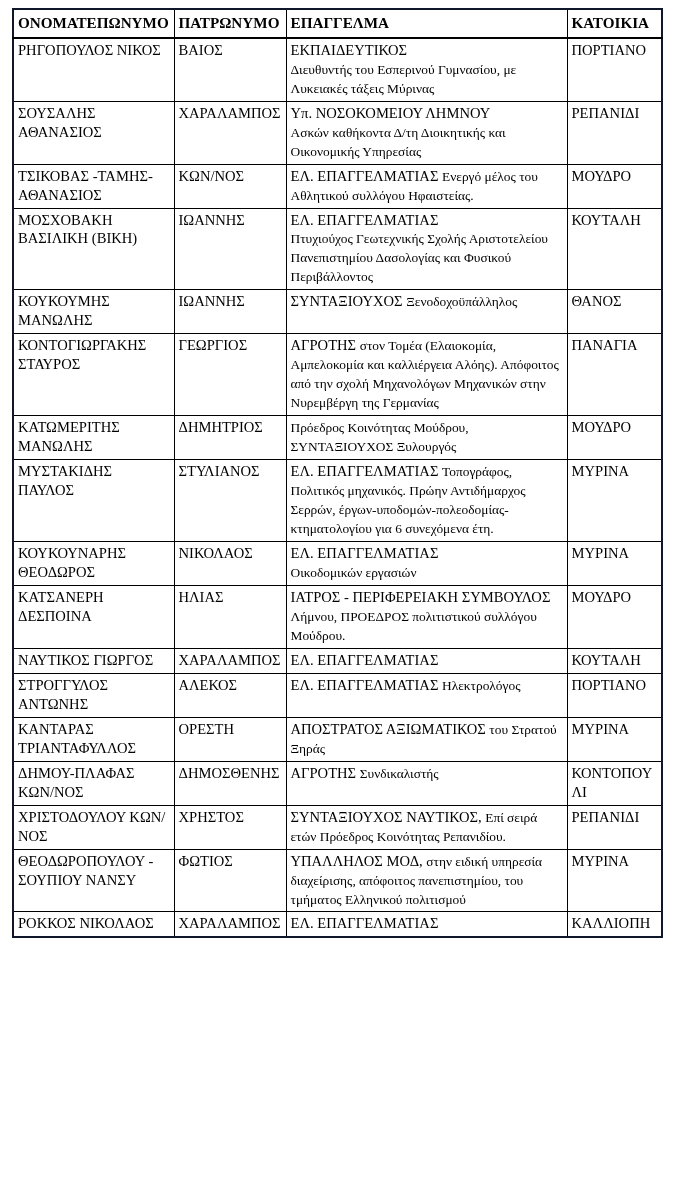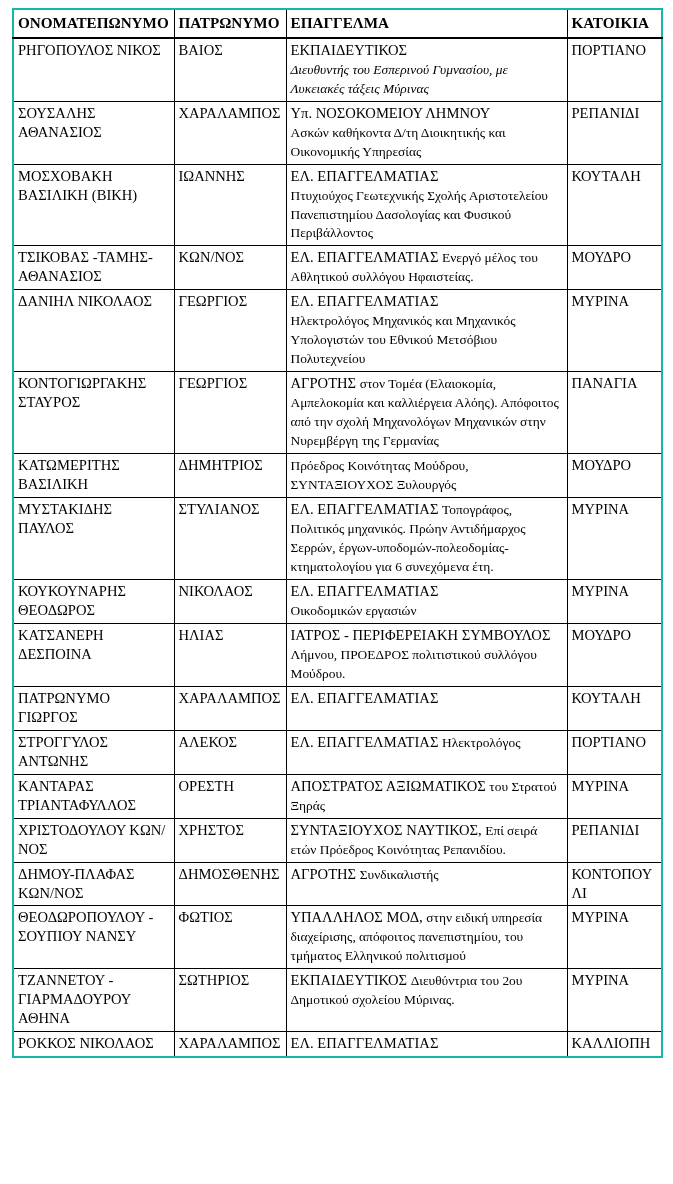--- a/index.html
+++ b/index.html
@@ -20,21 +20,21 @@
     height: 1184px;
     box-sizing: border-box;
   }
   table.roster {
     position: absolute;
     left: 12px;
     top: 8px;
     width: 649px;
     border-collapse: collapse;
     table-layout: fixed;
-    border: 2px solid #14b8a6;
+    border: 2px solid #0f172a;
   }
   table.roster col.c-name    { width: 161px; }
   table.roster col.c-father  { width: 112px; }
   table.roster col.c-job     { width: 281px; }
   table.roster col.c-res     { width: 95px; }
 
   table.roster th,
   table.roster td {
     border: 1px solid #000;
     vertical-align: top;
@@ -51,21 +51,21 @@
     padding-bottom: 4px;
     white-space: nowrap;
   }
   table.roster tbody td {
     font-weight: normal;
   }
   
   .jt { text-transform: none; }
   
   .jd { font-size: 13.4px; text-align: right; }
-  .job-justify .jd { text-align: justify; font-style: italic; }
+  .job-justify .jd { text-align: justify; }
   td.name-cell, td.father-cell, td.res-cell {
     word-break: break-word;
   }
 </style>
 </head>
 <body>
 
 <div class="page">
   <table class="roster">
     <colgroup>
@@ -89,45 +89,45 @@
           <td class="job-cell-wrap job-justify"><span class="jt">ΕΚΠΑΙΔΕΥΤΙΚΟΣ</span><br><span class="jd">Διευθυντής του Εσπερινού Γυμνασίου, με Λυκειακές τάξεις Μύρινας</span></td>
           <td class="res-cell">ΠΟΡΤΙΑΝΟ</td>
         </tr>
         <tr>
           <td class="name-cell">ΣΟΥΣΑΛΗΣ ΑΘΑΝΑΣΙΟΣ</td>
           <td class="father-cell">ΧΑΡΑΛΑΜΠΟΣ</td>
           <td class="job-cell-wrap"><span class="jt">Υπ. ΝΟΣΟΚΟΜΕΙΟΥ ΛΗΜΝΟΥ</span><br><span class="jd">Ασκών καθήκοντα Δ/τη Διοικητικής και Οικονομικής Υπηρεσίας</span></td>
           <td class="res-cell">ΡΕΠΑΝΙΔΙ</td>
         </tr>
         <tr>
+          <td class="name-cell">ΤΣΙΚΟΒΑΣ -ΤΑΜΗΣ- ΑΘΑΝΑΣΙΟΣ</td>
+          <td class="father-cell">ΚΩΝ/ΝΟΣ</td>
+          <td class="job-cell-wrap"><span class="jt">ΕΛ. ΕΠΑΓΓΕΛΜΑΤΙΑΣ</span> <span class="jd">Ενεργό μέλος του Αθλητικού συλλόγου Ηφαιστείας.</span></td>
+          <td class="res-cell">ΜΟΥΔΡΟ</td>
+        </tr>
+        <tr>
           <td class="name-cell">ΜΟΣΧΟΒΑΚΗ ΒΑΣΙΛΙΚΗ (ΒΙΚΗ)</td>
           <td class="father-cell">ΙΩΑΝΝΗΣ</td>
           <td class="job-cell-wrap"><span class="jt">ΕΛ. ΕΠΑΓΓΕΛΜΑΤΙΑΣ</span><br><span class="jd">Πτυχιούχος Γεωτεχνικής Σχολής Αριστοτελείου Πανεπιστημίου Δασολογίας και Φυσικού Περιβάλλοντος</span></td>
           <td class="res-cell">ΚΟΥΤΑΛΗ</td>
         </tr>
         <tr>
-          <td class="name-cell">ΤΣΙΚΟΒΑΣ -ΤΑΜΗΣ- ΑΘΑΝΑΣΙΟΣ</td>
-          <td class="father-cell">ΚΩΝ/ΝΟΣ</td>
-          <td class="job-cell-wrap"><span class="jt">ΕΛ. ΕΠΑΓΓΕΛΜΑΤΙΑΣ</span> <span class="jd">Ενεργό μέλος του Αθλητικού συλλόγου Ηφαιστείας.</span></td>
-          <td class="res-cell">ΜΟΥΔΡΟ</td>
-        </tr>
-        <tr>
-          <td class="name-cell">ΔΑΝΙΗΛ ΝΙΚΟΛΑΟΣ</td>
-          <td class="father-cell">ΓΕΩΡΓΙΟΣ</td>
-          <td class="job-cell-wrap"><span class="jt">ΕΛ. ΕΠΑΓΓΕΛΜΑΤΙΑΣ</span><br><span class="jd">Ηλεκτρολόγος Μηχανικός και Μηχανικός Υπολογιστών του Εθνικού Μετσόβιου Πολυτεχνείου</span></td>
-          <td class="res-cell">ΜΥΡΙΝΑ</td>
+          <td class="name-cell">ΚΟΥΚΟΥΜΗΣ ΜΑΝΩΛΗΣ</td>
+          <td class="father-cell">ΙΩΑΝΝΗΣ</td>
+          <td class="job-cell-wrap"><span class="jt">ΣΥΝΤΑΞΙΟΥΧΟΣ</span> <span class="jd">Ξενοδοχοϋπάλληλος</span></td>
+          <td class="res-cell">ΘΑΝΟΣ</td>
         </tr>
         <tr>
           <td class="name-cell">ΚΟΝΤΟΓΙΩΡΓΑΚΗΣ ΣΤΑΥΡΟΣ</td>
           <td class="father-cell">ΓΕΩΡΓΙΟΣ</td>
           <td class="job-cell-wrap"><span class="jt">ΑΓΡΟΤΗΣ</span> <span class="jd">στον Τομέα (Ελαιοκομία, Αμπελοκομία και καλλιέργεια Αλόης). Απόφοιτος από την σχολή Μηχανολόγων Μηχανικών στην Νυρεμβέργη της Γερμανίας</span></td>
           <td class="res-cell">ΠΑΝΑΓΙΑ</td>
         </tr>
         <tr>
-          <td class="name-cell">ΚΑΤΩΜΕΡΙΤΗΣ ΒΑΣΙΛΙΚΗ</td>
+          <td class="name-cell">ΚΑΤΩΜΕΡΙΤΗΣ ΜΑΝΩΛΗΣ</td>
           <td class="father-cell">ΔΗΜΗΤΡΙΟΣ</td>
           <td class="job-cell-wrap"><span class="jd">Πρόεδρος Κοινότητας Μούδρου, ΣΥΝΤΑΞΙΟΥΧΟΣ Ξυλουργός</span></td>
           <td class="res-cell">ΜΟΥΔΡΟ</td>
         </tr>
         <tr>
           <td class="name-cell">ΜΥΣΤΑΚΙΔΗΣ ΠΑΥΛΟΣ</td>
           <td class="father-cell">ΣΤΥΛΙΑΝΟΣ</td>
           <td class="job-cell-wrap"><span class="jt">ΕΛ. ΕΠΑΓΓΕΛΜΑΤΙΑΣ</span> <span class="jd">Τοπογράφος, Πολιτικός μηχανικός. Πρώην Αντιδήμαρχος Σερρών, έργων-υποδομών-πολεοδομίας- κτηματολογίου για 6 συνεχόμενα έτη.</span></td>
           <td class="res-cell">ΜΥΡΙΝΑ</td>
         </tr>
@@ -137,59 +137,53 @@
           <td class="job-cell-wrap"><span class="jt">ΕΛ. ΕΠΑΓΓΕΛΜΑΤΙΑΣ</span><br><span class="jd">Οικοδομικών εργασιών</span></td>
           <td class="res-cell">ΜΥΡΙΝΑ</td>
         </tr>
         <tr>
           <td class="name-cell">ΚΑΤΣΑΝΕΡΗ ΔΕΣΠΟΙΝΑ</td>
           <td class="father-cell">ΗΛΙΑΣ</td>
           <td class="job-cell-wrap"><span class="jt">ΙΑΤΡΟΣ - ΠΕΡΙΦΕΡΕΙΑΚΗ ΣΥΜΒΟΥΛΟΣ</span> <span class="jd">Λήμνου, ΠΡΟΕΔΡΟΣ πολιτιστικού συλλόγου  Μούδρου.</span></td>
           <td class="res-cell">ΜΟΥΔΡΟ</td>
         </tr>
         <tr>
-          <td class="name-cell">ΠΑΤΡΩΝΥΜΟ ΓΙΩΡΓΟΣ</td>
+          <td class="name-cell">ΝΑΥΤΙΚΟΣ ΓΙΩΡΓΟΣ</td>
           <td class="father-cell">ΧΑΡΑΛΑΜΠΟΣ</td>
           <td class="job-cell-wrap"><span class="jt">ΕΛ. ΕΠΑΓΓΕΛΜΑΤΙΑΣ</span></td>
           <td class="res-cell">ΚΟΥΤΑΛΗ</td>
         </tr>
         <tr>
           <td class="name-cell">ΣΤΡΟΓΓΥΛΟΣ ΑΝΤΩΝΗΣ</td>
           <td class="father-cell">ΑΛΕΚΟΣ</td>
           <td class="job-cell-wrap"><span class="jt">ΕΛ. ΕΠΑΓΓΕΛΜΑΤΙΑΣ</span> <span class="jd">Ηλεκτρολόγος</span></td>
           <td class="res-cell">ΠΟΡΤΙΑΝΟ</td>
         </tr>
         <tr>
           <td class="name-cell">ΚΑΝΤΑΡΑΣ ΤΡΙΑΝΤΑΦΥΛΛΟΣ</td>
           <td class="father-cell">ΟΡΕΣΤΗ</td>
           <td class="job-cell-wrap"><span class="jt">ΑΠΟΣΤΡΑΤΟΣ ΑΞΙΩΜΑΤΙΚΟΣ</span> <span class="jd">του Στρατού Ξηράς</span></td>
           <td class="res-cell">ΜΥΡΙΝΑ</td>
         </tr>
         <tr>
+          <td class="name-cell">ΔΗΜΟΥ-ΠΛΑΦΑΣ ΚΩΝ/ΝΟΣ</td>
+          <td class="father-cell">ΔΗΜΟΣΘΕΝΗΣ</td>
+          <td class="job-cell-wrap"><span class="jt">ΑΓΡΟΤΗΣ</span> <span class="jd">Συνδικαλιστής</span></td>
+          <td class="res-cell">ΚΟΝΤΟΠΟΥΛΙ</td>
+        </tr>
+        <tr>
           <td class="name-cell">ΧΡΙΣΤΟΔΟΥΛΟΥ ΚΩΝ/ΝΟΣ</td>
           <td class="father-cell">ΧΡΗΣΤΟΣ</td>
           <td class="job-cell-wrap"><span class="jt">ΣΥΝΤΑΞΙΟΥΧΟΣ ΝΑΥΤΙΚΟΣ,</span> <span class="jd">Επί σειρά ετών Πρόεδρος Κοινότητας Ρεπανιδίου.</span></td>
           <td class="res-cell">ΡΕΠΑΝΙΔΙ</td>
         </tr>
         <tr>
-          <td class="name-cell">ΔΗΜΟΥ-ΠΛΑΦΑΣ ΚΩΝ/ΝΟΣ</td>
-          <td class="father-cell">ΔΗΜΟΣΘΕΝΗΣ</td>
-          <td class="job-cell-wrap"><span class="jt">ΑΓΡΟΤΗΣ</span> <span class="jd">Συνδικαλιστής</span></td>
-          <td class="res-cell">ΚΟΝΤΟΠΟΥΛΙ</td>
-        </tr>
-        <tr>
           <td class="name-cell">ΘΕΟΔΩΡΟΠΟΥΛΟΥ - ΣΟΥΠΙΟΥ ΝΑΝΣΥ</td>
           <td class="father-cell">ΦΩΤΙΟΣ</td>
           <td class="job-cell-wrap"><span class="jt">ΥΠΑΛΛΗΛΟΣ ΜΟΔ,</span> <span class="jd">στην ειδική υπηρεσία διαχείρισης, απόφοιτος πανεπιστημίου, του τμήματος Ελληνικού πολιτισμού</span></td>
-          <td class="res-cell">ΜΥΡΙΝΑ</td>
-        </tr>
-        <tr>
-          <td class="name-cell">ΤΖΑΝΝΕΤΟΥ - ΓΙΑΡΜΑΔΟΥΡΟΥ ΑΘΗΝΑ</td>
-          <td class="father-cell">ΣΩΤΗΡΙΟΣ</td>
-          <td class="job-cell-wrap"><span class="jt">ΕΚΠΑΙΔΕΥΤΙΚΟΣ</span> <span class="jd">Διευθύντρια του 2ου Δημοτικού σχολείου Μύρινας.</span></td>
           <td class="res-cell">ΜΥΡΙΝΑ</td>
         </tr>
         <tr>
           <td class="name-cell">ΡΟΚΚΟΣ ΝΙΚΟΛΑΟΣ</td>
           <td class="father-cell">ΧΑΡΑΛΑΜΠΟΣ</td>
           <td class="job-cell-wrap"><span class="jt">ΕΛ. ΕΠΑΓΓΕΛΜΑΤΙΑΣ</span></td>
           <td class="res-cell">ΚΑΛΛΙΟΠΗ</td>
         </tr>
       </tbody>
   </table>

